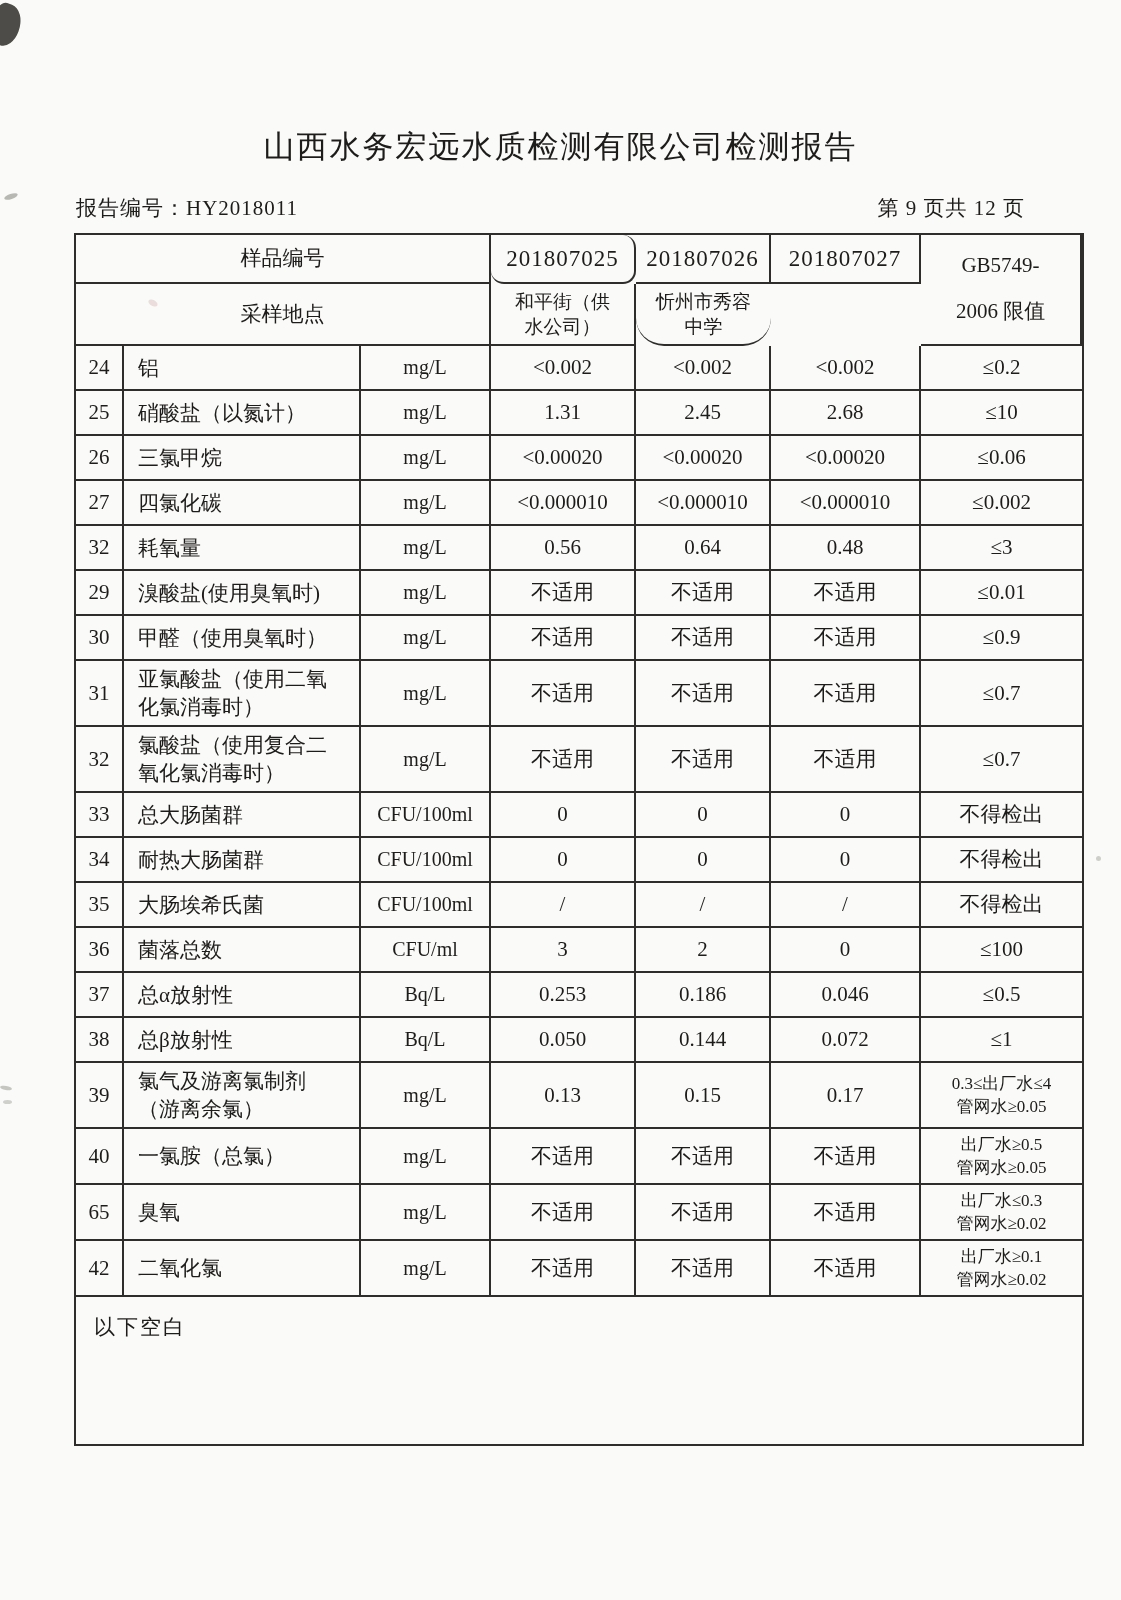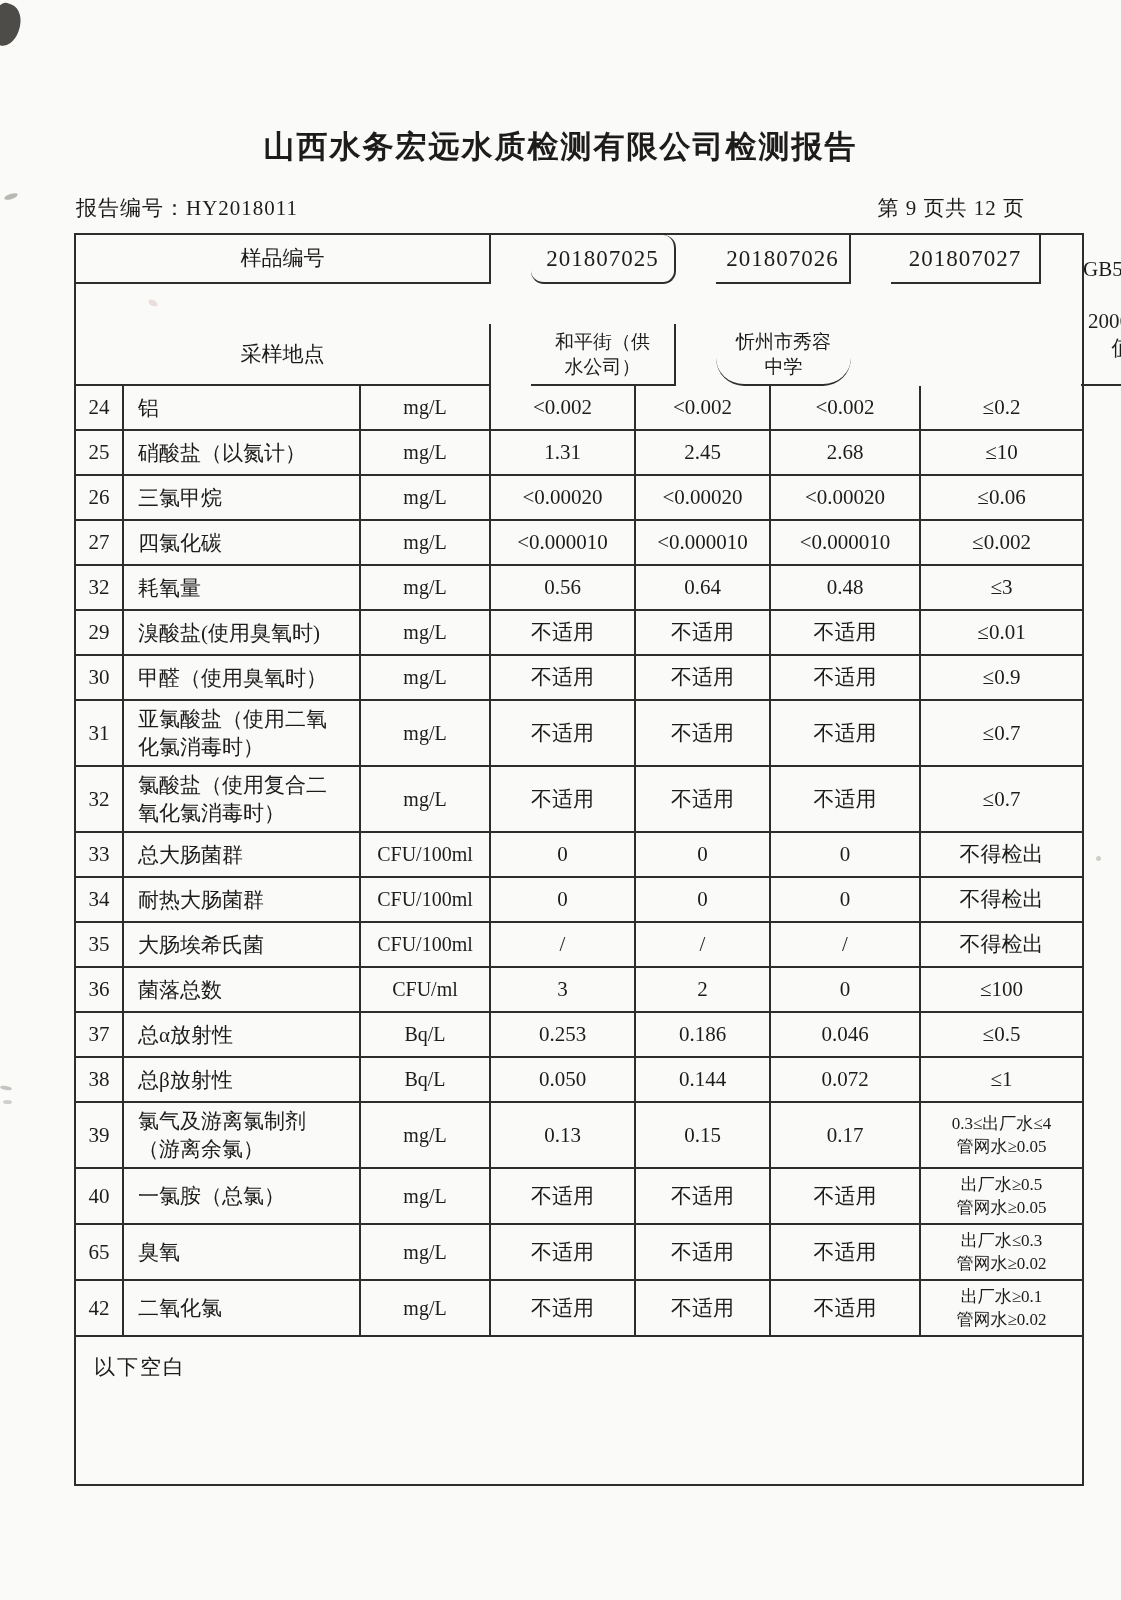--- a/index.html
+++ b/index.html
@@ -14,21 +14,21 @@
     background:var(--paper);
     color:var(--ink);
     font-family:"Liberation Serif","DejaVu Serif",serif;
     overflow:hidden;
   }
   
   .title{
     margin-top:126px;
     text-align:center;
     font-size:31px;
-    font-weight:700;
+    font-weight:400;
     letter-spacing:2px;
   }
   .meta{
     display:flex;
     justify-content:space-between;
     align-items:flex-end;
     margin:26px 96px 0 76px;
     font-size:21px;
     letter-spacing:1px;
   }
@@ -50,21 +50,20 @@
     padding:4px 4px;
     font-size:21px;
     line-height:27px;
   }
   .cell:last-child{border-right:none;}
   
   .thead{
     display:grid;
     grid-template-columns:415px 145px 135px 150px auto;
     grid-template-rows:49px 62px;
-    gap:40px;
   }
   .thead .cell{border-bottom:2px solid var(--line);}
   .h-limit{
     grid-column:5;
     grid-row:1 / span 2;
     border-bottom:2px solid var(--line) !important;
     justify-content:space-around;
     padding:8px 2px 10px;
   }
   .h-id{font-size:23px;letter-spacing:1px;}

